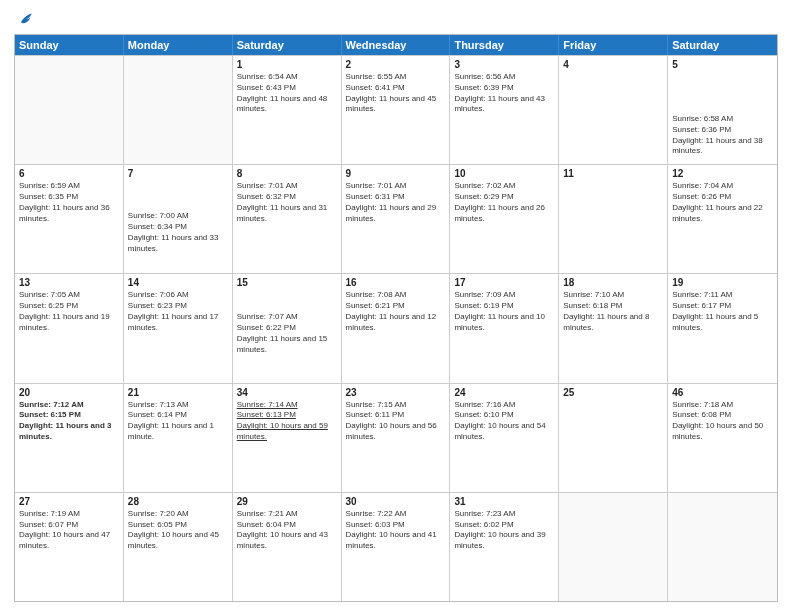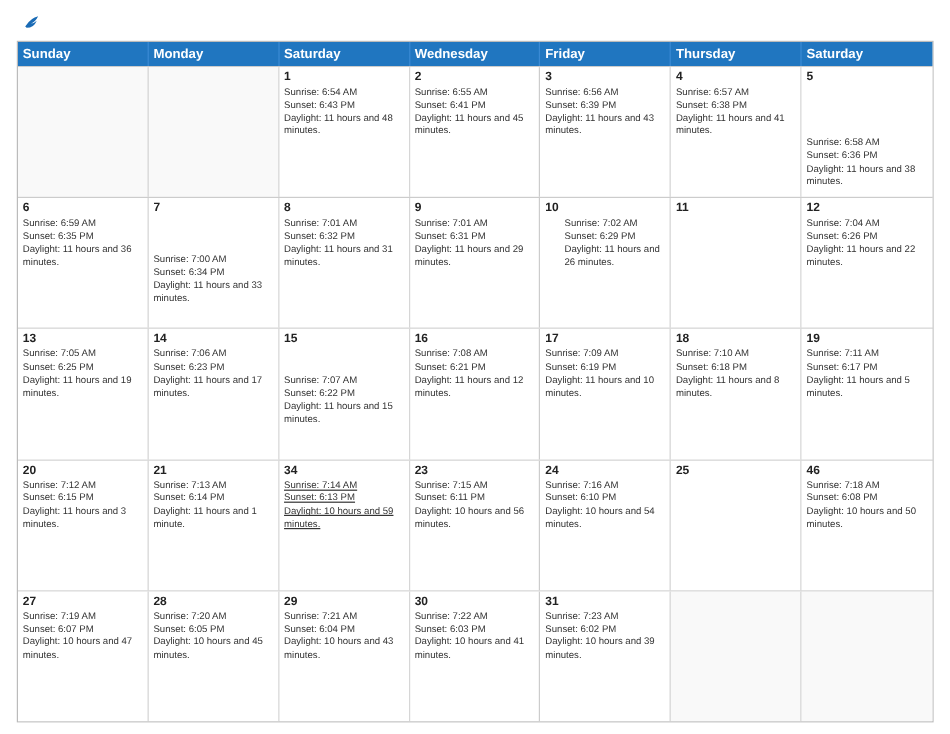--- a/index.html
+++ b/index.html
@@ -129,22 +129,22 @@
       <div class="subtitle"></div>
     </div>
   </div>
 
   <div class="calendar">
     <div class="cal-header">
     <div class="cal-header-cell">Sunday</div>
         <div class="cal-header-cell">Monday</div>
         <div class="cal-header-cell">Saturday</div>
         <div class="cal-header-cell">Wednesday</div>
+        <div class="cal-header-cell">Thursday</div>
         <div class="cal-header-cell">Friday</div>
-        <div class="cal-header-cell">Thursday</div>
         <div class="cal-header-cell">Saturday</div>
       </div>
     <div class="cal-body">
     <div class="cal-week">
           <div class="cal-cell empty"></div>
           <div class="cal-cell empty"></div>
           <div class="cal-cell">
             <span class="day-num">1</span>
             <div class="day-info" style="white-space: pre-line;">Sunrise: 6:54 AM
 Sunset: 6:43 PM
@@ -157,23 +157,20 @@
 Daylight: 11 hours and 45 minutes.</div>
           </div>
           <div class="cal-cell">
             <span class="day-num">3</span>
             <div class="day-info" style="white-space: pre-line;">Sunrise: 6:56 AM
 Sunset: 6:39 PM
 Daylight: 11 hours and 43 minutes.</div>
           </div>
           <div class="cal-cell">
             <span class="day-num">4</span>
-            <div class="day-info" style="white-space: pre-line;">Sunrise: 6:57 AM
-Sunset: 6:38 PM
-Daylight: 11 hours and 41 minutes.</div>
           </div>
           <div class="cal-cell">
             <span class="day-num">5</span>
             <div class="day-info" style="white-space: pre-line; margin-top: 44px;">Sunrise: 6:58 AM
 Sunset: 6:36 PM
 Daylight: 11 hours and 38 minutes.</div>
           </div>
         </div>
         <div class="cal-week">
           <div class="cal-cell">
@@ -195,21 +192,21 @@
 Daylight: 11 hours and 31 minutes.</div>
           </div>
           <div class="cal-cell">
             <span class="day-num">9</span>
             <div class="day-info" style="white-space: pre-line;">Sunrise: 7:01 AM
 Sunset: 6:31 PM
 Daylight: 11 hours and 29 minutes.</div>
           </div>
           <div class="cal-cell">
             <span class="day-num">10</span>
-            <div class="day-info" style="white-space: pre-line; margin-left: 16px;">Sunrise: 7:02 AM
+            <div class="day-info" style="white-space: pre-line;">Sunrise: 7:02 AM
 Sunset: 6:29 PM
 Daylight: 11 hours and 26 minutes.</div>
           </div>
           <div class="cal-cell">
             <span class="day-num">11</span>
           </div>
           <div class="cal-cell">
             <span class="day-num">12</span>
             <div class="day-info" style="white-space: pre-line;">Sunrise: 7:04 AM
 Sunset: 6:26 PM
@@ -256,21 +253,21 @@
           <div class="cal-cell">
             <span class="day-num">19</span>
             <div class="day-info" style="white-space: pre-line;">Sunrise: 7:11 AM
 Sunset: 6:17 PM
 Daylight: 11 hours and 5 minutes.</div>
           </div>
         </div>
         <div class="cal-week">
           <div class="cal-cell">
             <span class="day-num">20</span>
-            <div class="day-info" style="white-space: pre-line;">Sunrise: 7:12 AM
+            <div class="day-info" style="white-space: pre-line; font-weight: bold;">Sunrise: 7:12 AM
 Sunset: 6:15 PM
 Daylight: 11 hours and 3 minutes.</div>
           </div>
           <div class="cal-cell">
             <span class="day-num">21</span>
             <div class="day-info" style="white-space: pre-line;">Sunrise: 7:13 AM
 Sunset: 6:14 PM
 Daylight: 11 hours and 1 minute.</div>
           </div>
           <div class="cal-cell">

